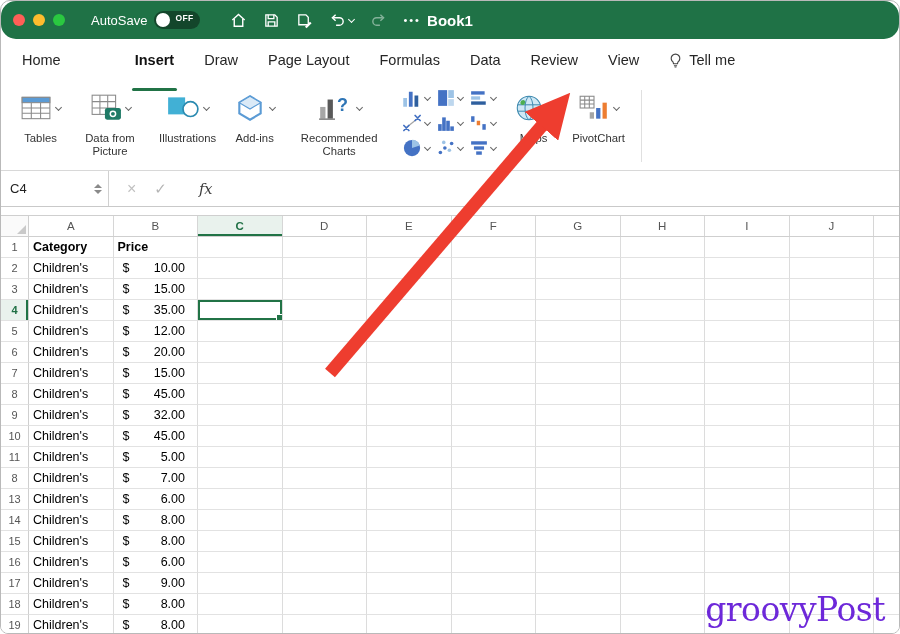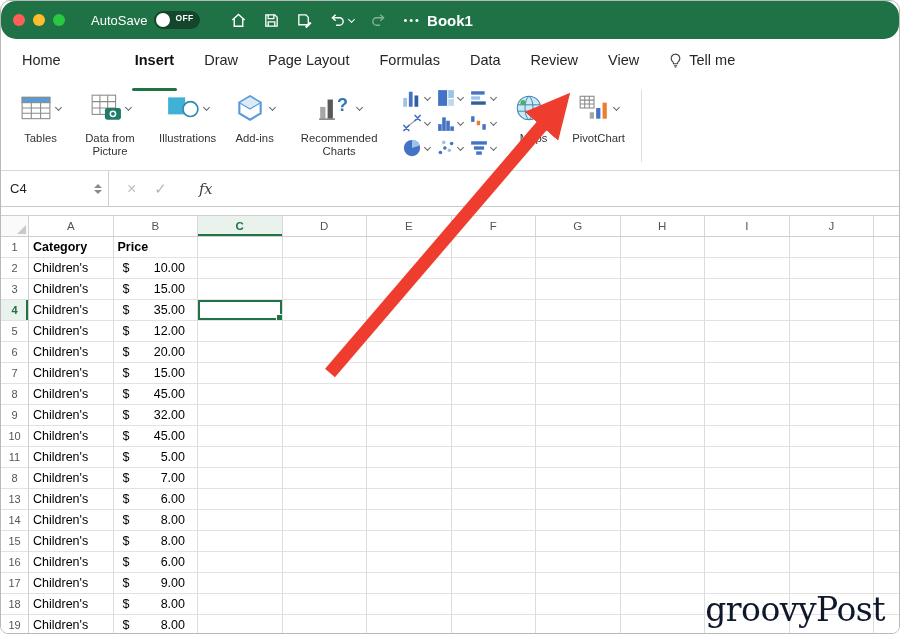--- a/index.html
+++ b/index.html
@@ -66,21 +66,21 @@
   .rowh.sel { color:#1f7045; background:#e9f2ed; box-shadow:inset -2px 0 0 #217346; font-weight:bold; }
   .cell { width:84.5px; flex:none; border-right:1px solid #dcdcdc; border-bottom:1px solid #e2e2e2; background:#fff; display:flex; align-items:center; font-size:12.5px; color:#000; padding:0 4px; overflow:hidden; white-space:nowrap; cursor:cell; }
   .cell.hdr { font-weight:bold; }
   .cell.cur { justify-content:space-between; padding:0 12px 0 9px; }
   .cell.filler { flex:1; border-right:none; cursor:default; }
   .cell.selected { position:relative; box-shadow:inset 0 0 0 2px #217346; z-index:3; }
   .cell.selected::after { content:""; position:absolute; right:-2px; bottom:-2px; width:6px; height:6px; background:#217346; border:1px solid #fff; z-index:4; }
 
   
   .arrow-overlay { position:absolute; inset:0; pointer-events:none; z-index:20; }
-  .watermark { position:absolute; right:14px; bottom:4px; font-family:"DejaVu Serif",serif; font-size:33px; color:#0f172a; z-index:10; letter-spacing:-.5px; }
+  .watermark { position:absolute; right:14px; bottom:4px; font-family:"DejaVu Serif",serif; font-size:33px; color:#6d28d9; z-index:10; letter-spacing:-.5px; }
 </style>
 </head>
 <body>
 
 <div class="window">
 
   <div class="titlebar">
     <div class="traffic">
       <span class="tl red"></span>
       <span class="tl yellow"></span>

